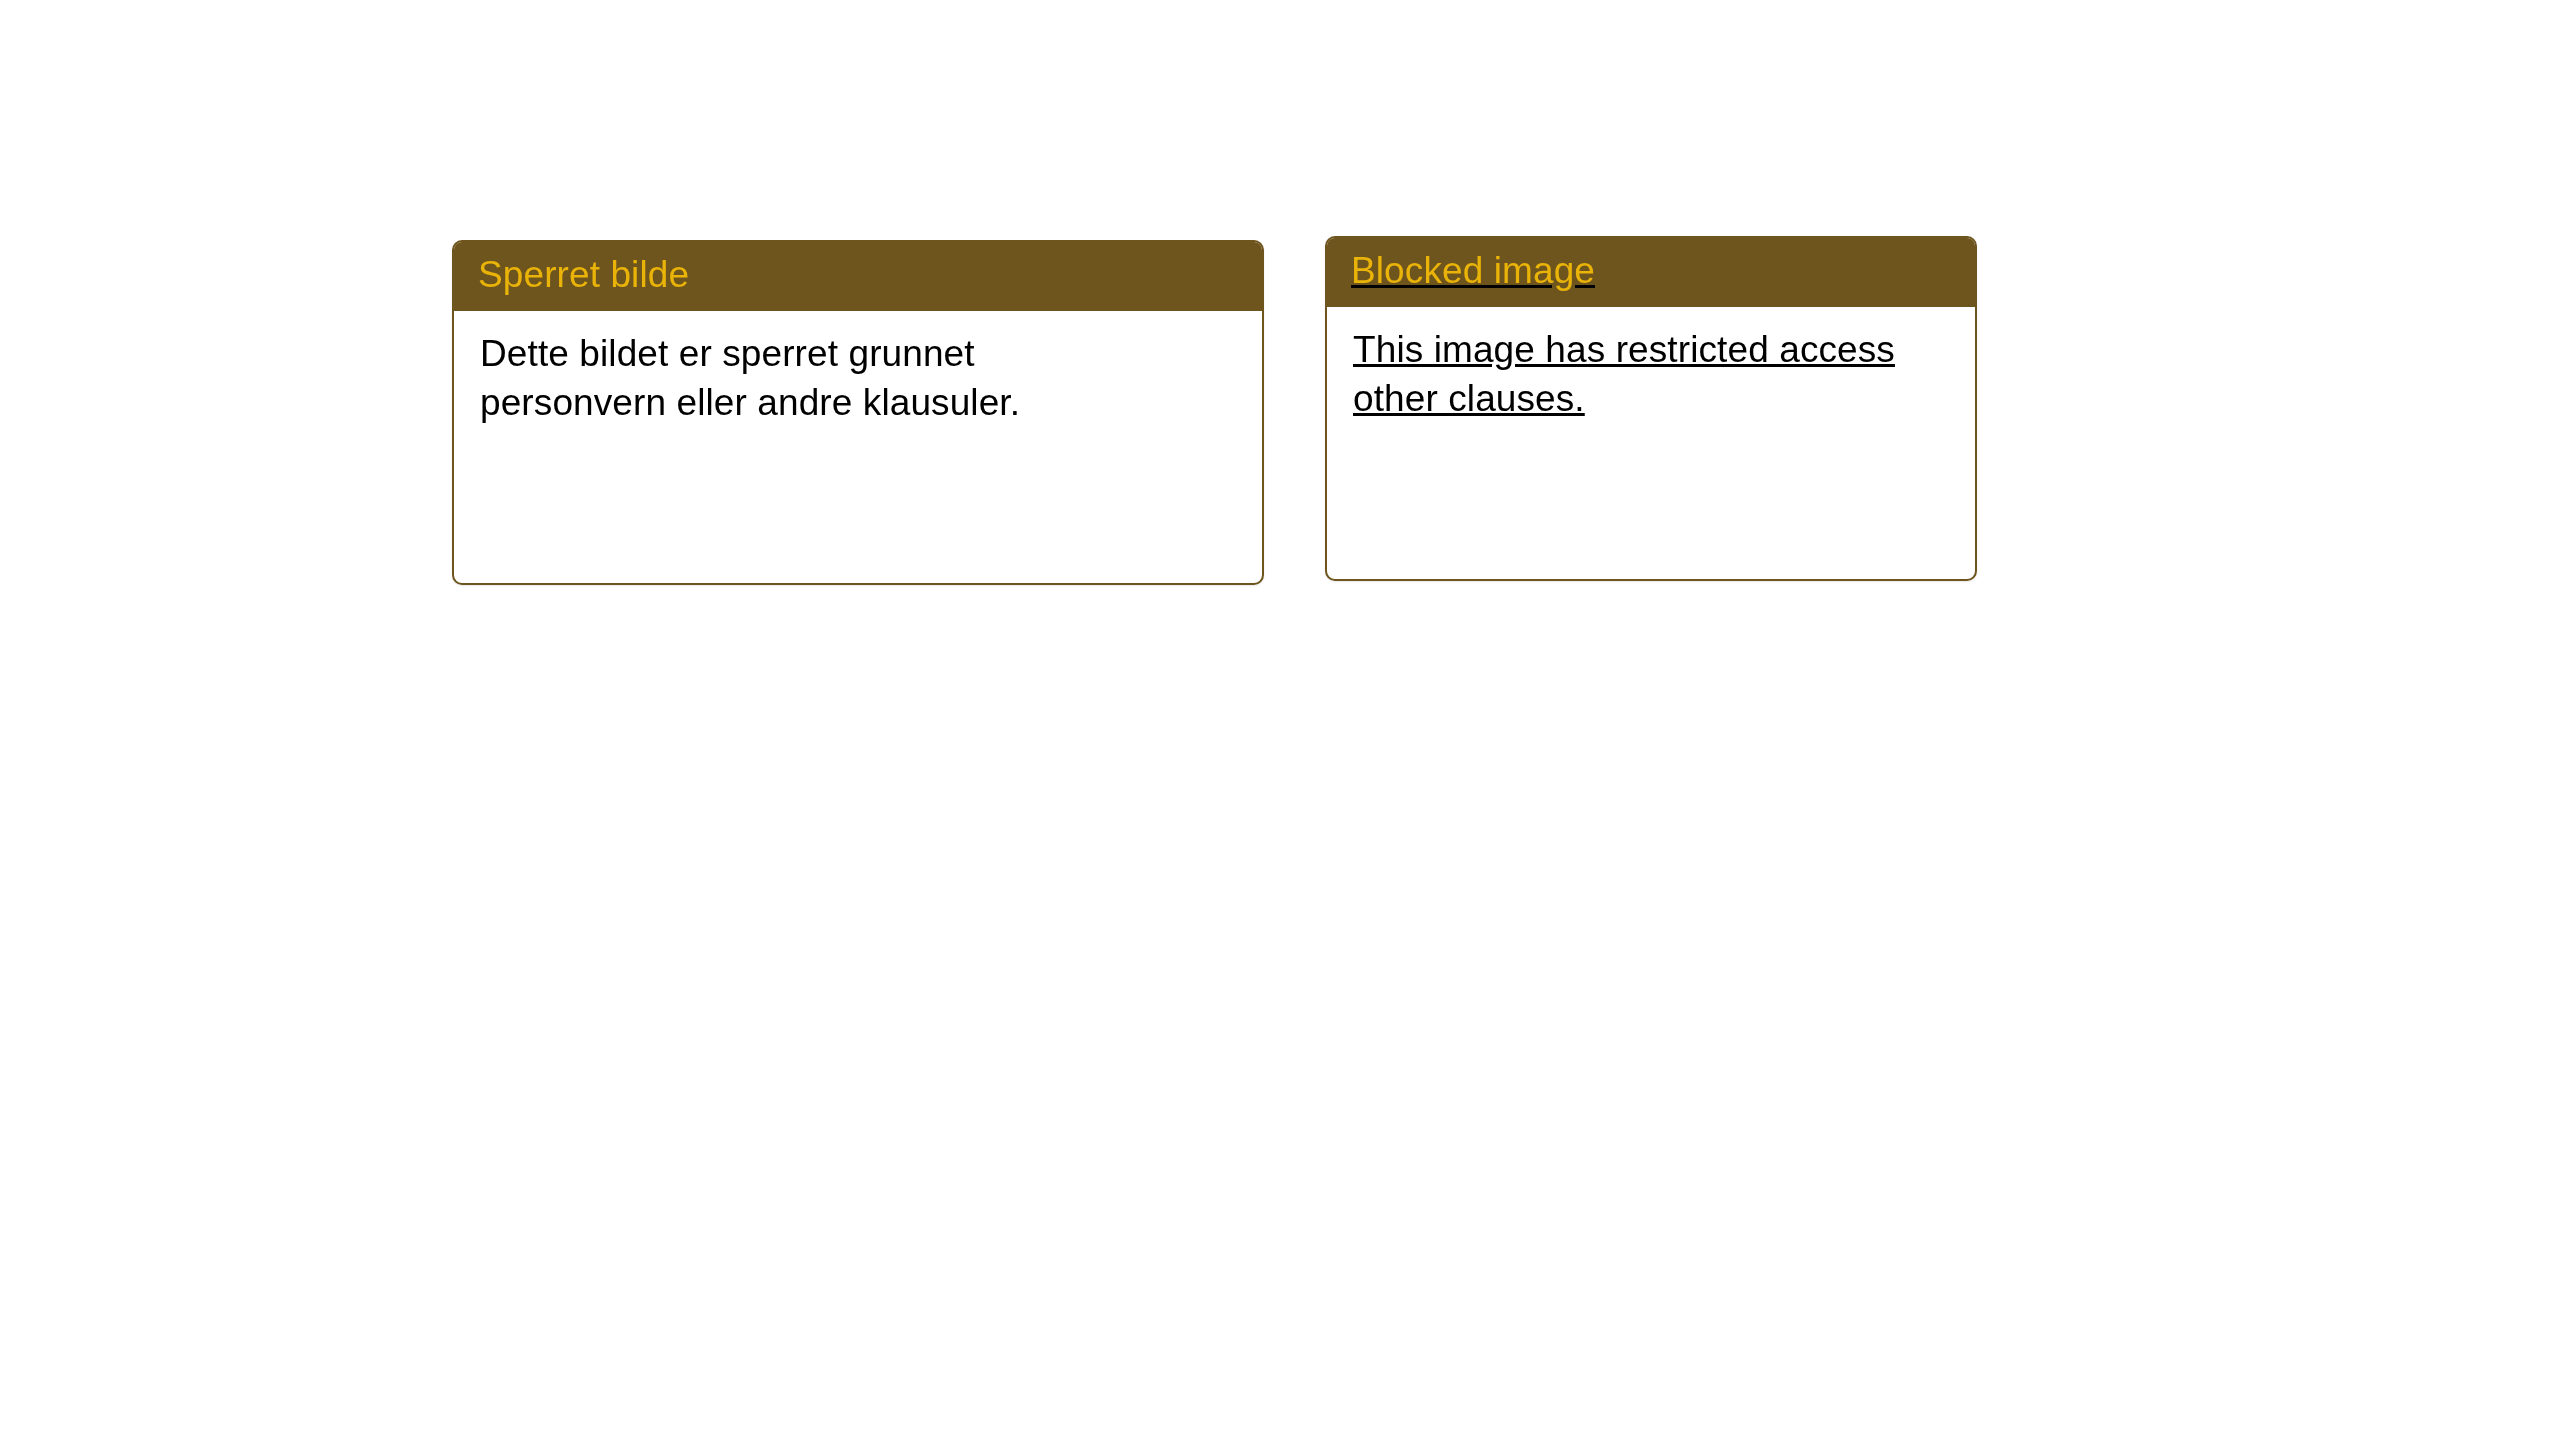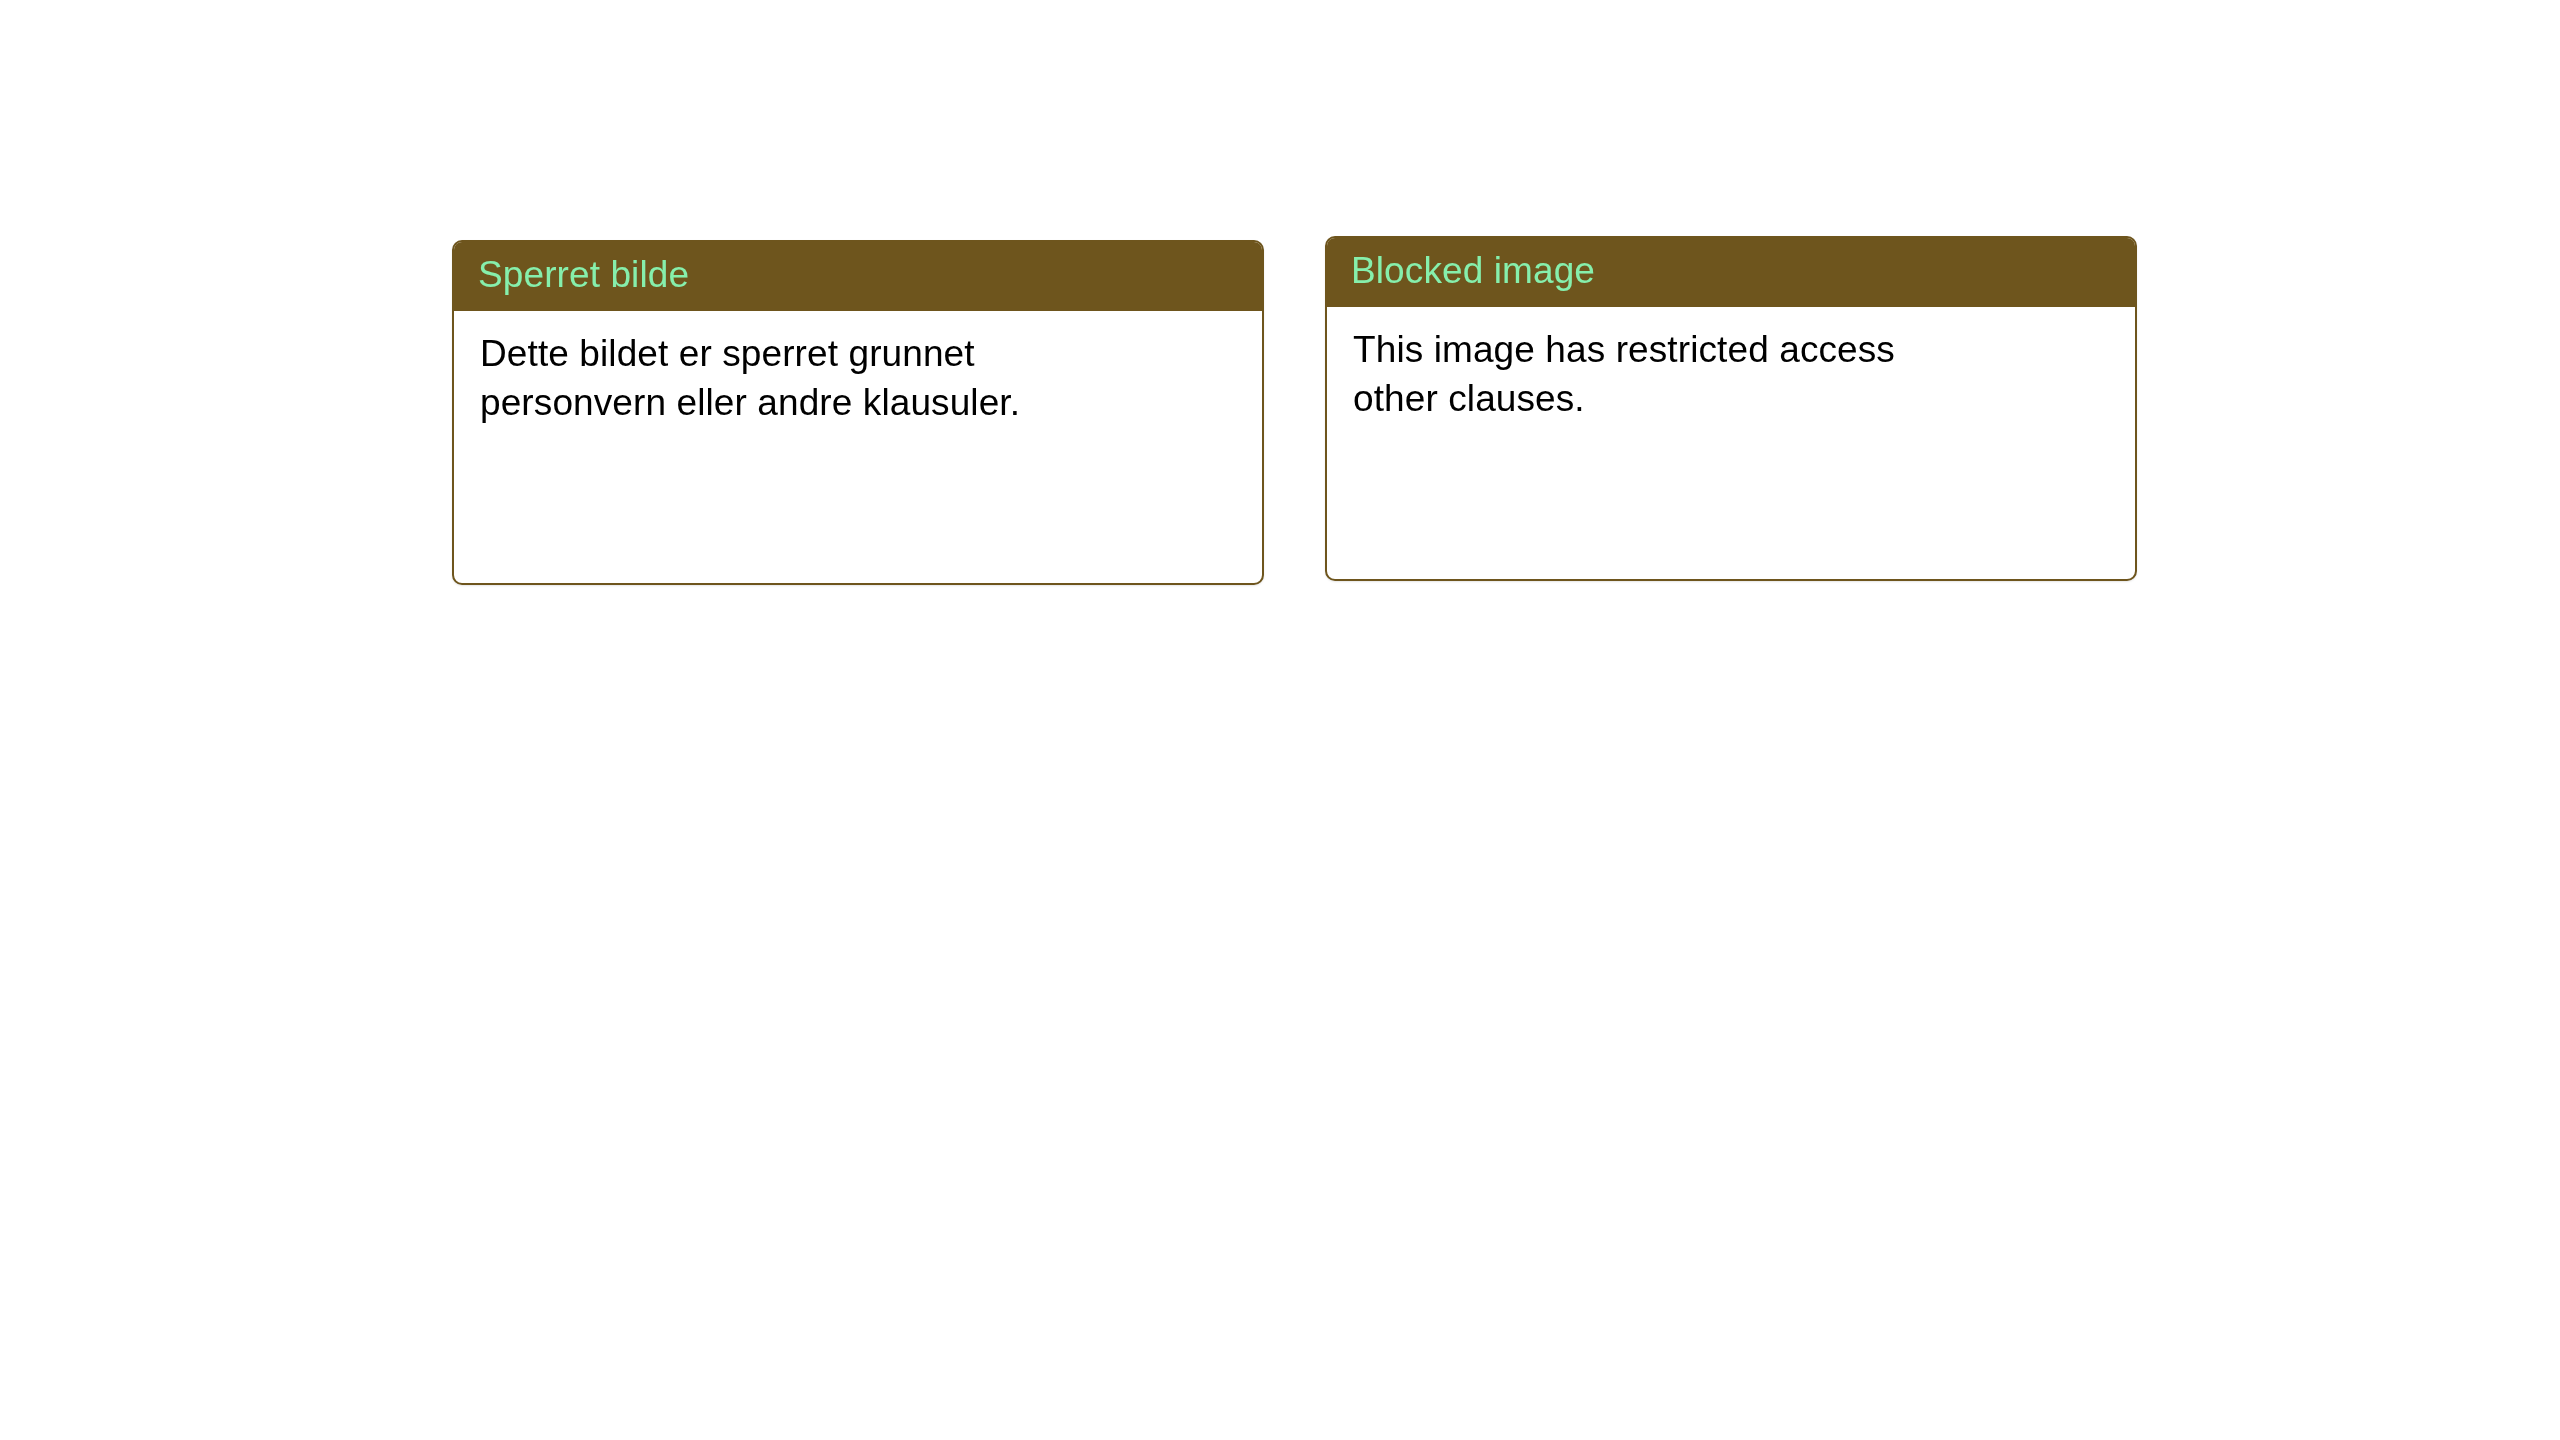--- a/index.html
+++ b/index.html
@@ -24,21 +24,21 @@
     position: absolute;
     box-sizing: border-box;
     background: #ffffff;
     border: 2px solid #6e551d;
     border-radius: 10px;
     overflow: hidden;
     box-shadow: 0 1px 2px rgba(0,0,0,0.10);
   }
   .notice-header {
     background: #6e551d;
-    color: #86efac;
+    color: #eab308;
     font-size: 37px;
     line-height: 1.0;
     padding: 14px 24px 18px 24px;
     letter-spacing: 0.1px;
     white-space: nowrap;
   }
   .notice-body {
     color: #000000;
     font-size: 37px;
     line-height: 1.33;
@@ -49,22 +49,23 @@
   #card-no {
     left: 452px;
     top: 240px;
     width: 812px;
     height: 345px;
   }
   
   #card-en {
     left: 1325px;
     top: 236px;
-    width: 812px;
+    width: 652px;
     height: 345px;
+    text-decoration: underline;
   }
   .nowrap-line { display: block; }
 </style>
 </head>
 <body>
 
 <div id="stage">
 
   <div class="notice-card" id="card-no">
     <div class="notice-header">Sperret bilde</div>

